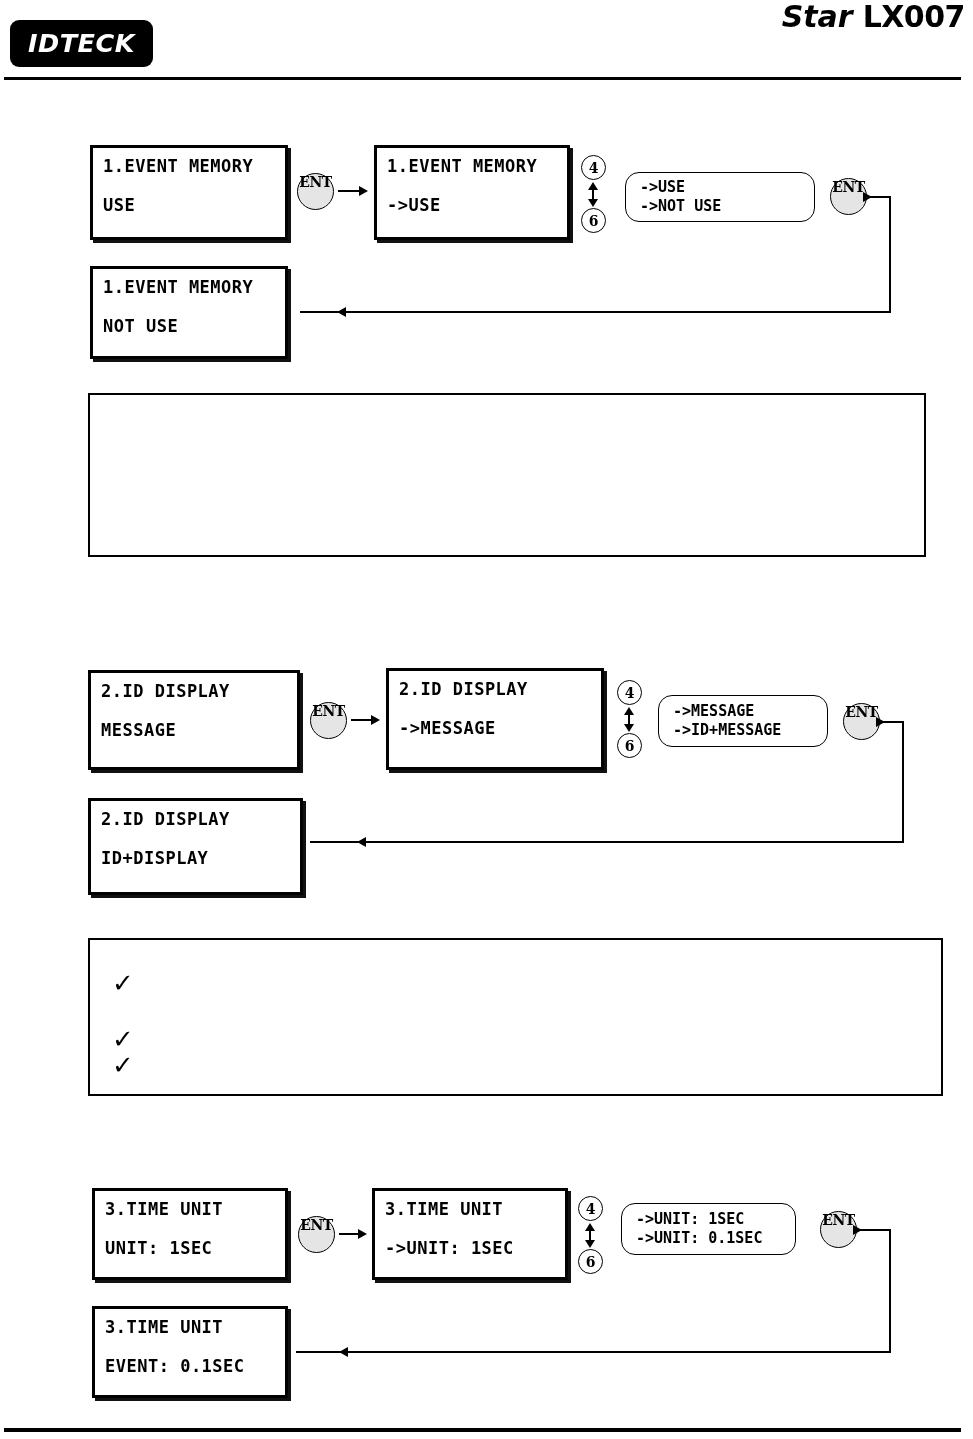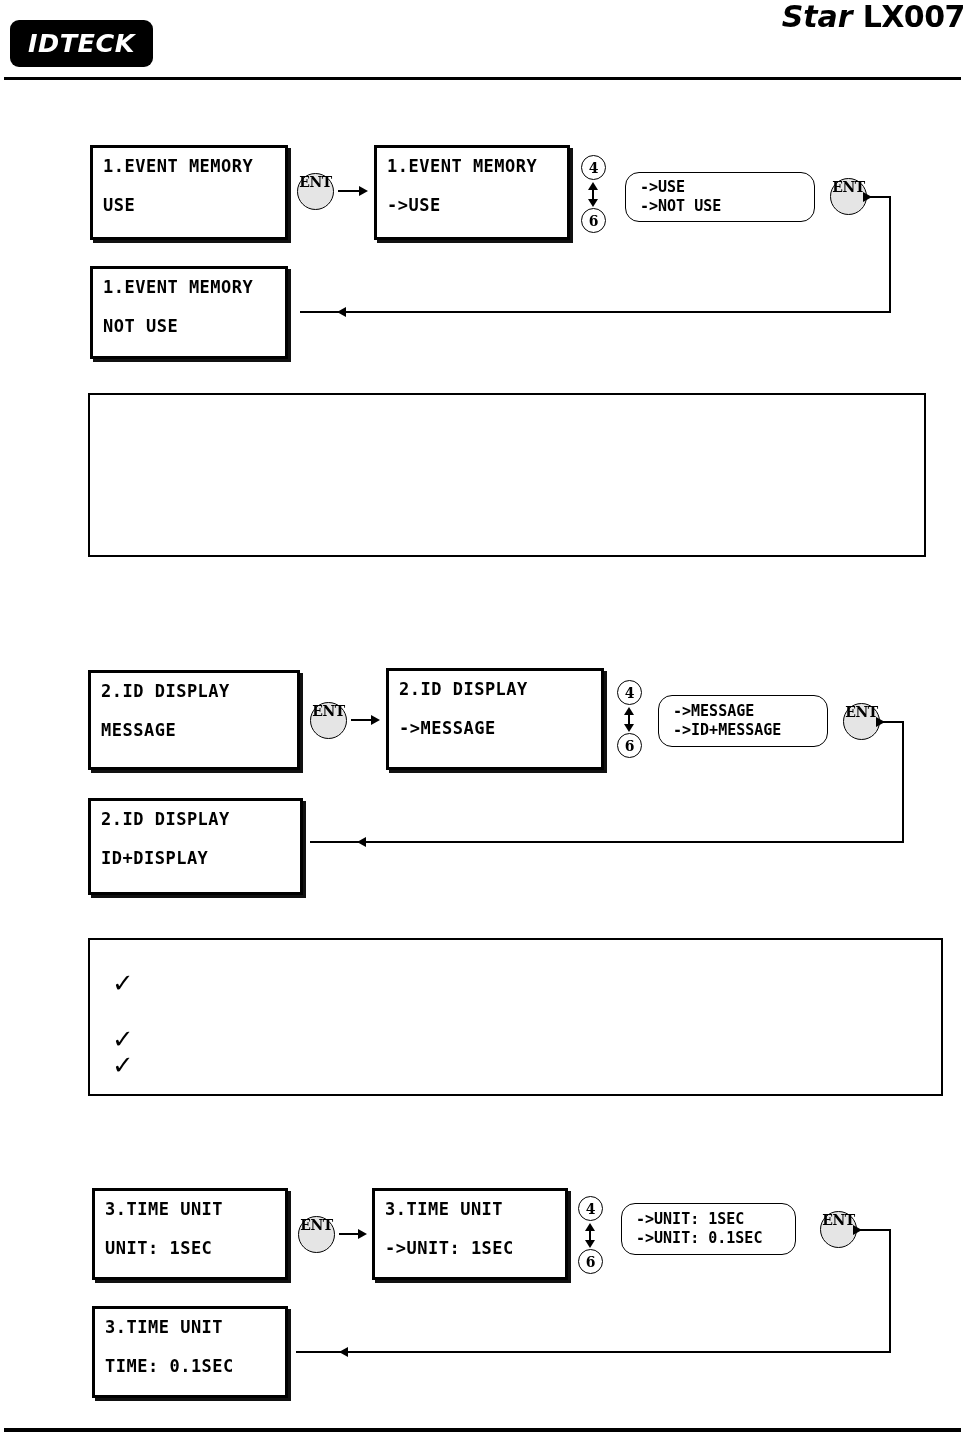--- a/index.html
+++ b/index.html
@@ -377,16 +377,16 @@
   <span>ENT</span>
 </div>
 <div class="seg-h" style="left:859px; top:1229px; width:32px;"></div>
 <div class="arrow-right" style="left:853px; top:1225px;"></div>
 <div class="seg-v" style="left:889px; top:1229px; height:124px;"></div>
 <div class="seg-h" style="left:296px; top:1351px; width:595px;"></div>
 <div class="arrow-left" style="left:339px; top:1347px;"></div>
 
 <div class="lcd" style="left:92px; top:1306px; width:196px; height:92px;">
   <div class="lcd-line lcd-line-1">3.TIME UNIT</div>
-  <div class="lcd-line lcd-line-2">TIME: 0.1SEC</div>
+  <div class="lcd-line lcd-line-2">EVENT: 0.1SEC</div>
 </div>
 
 <div id="page-footer-rule"></div>
 
 </body></html>

